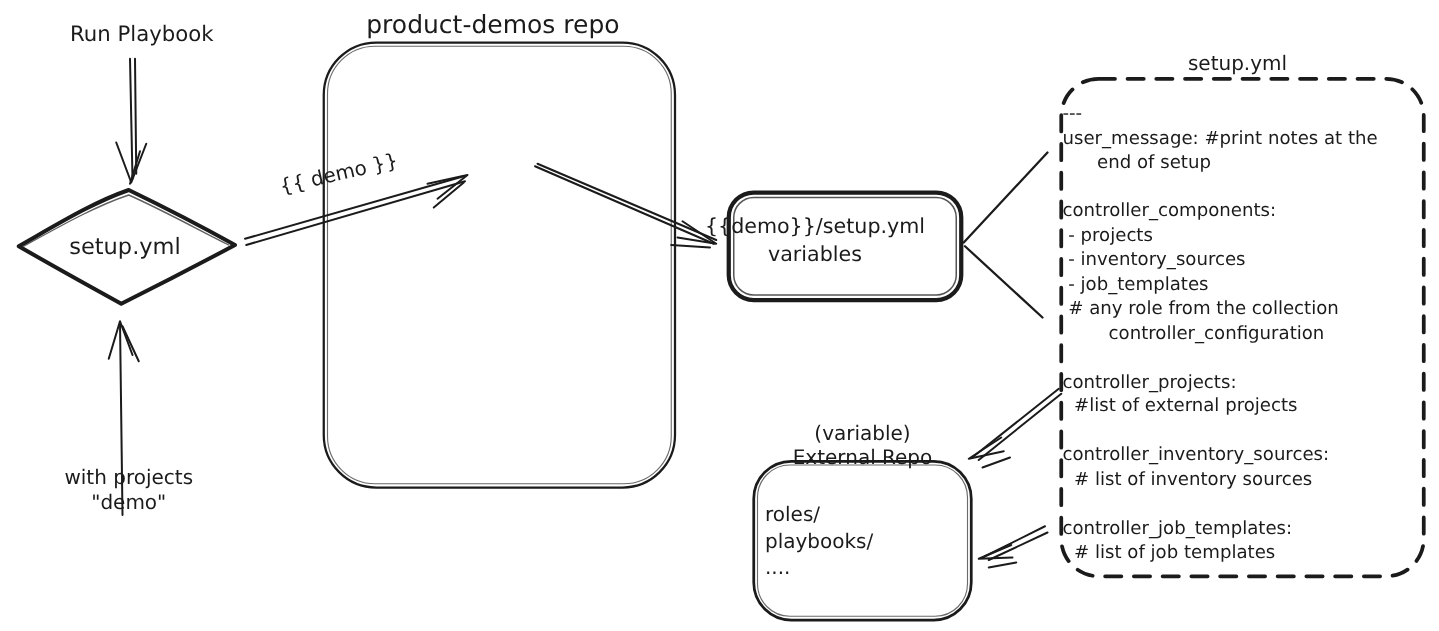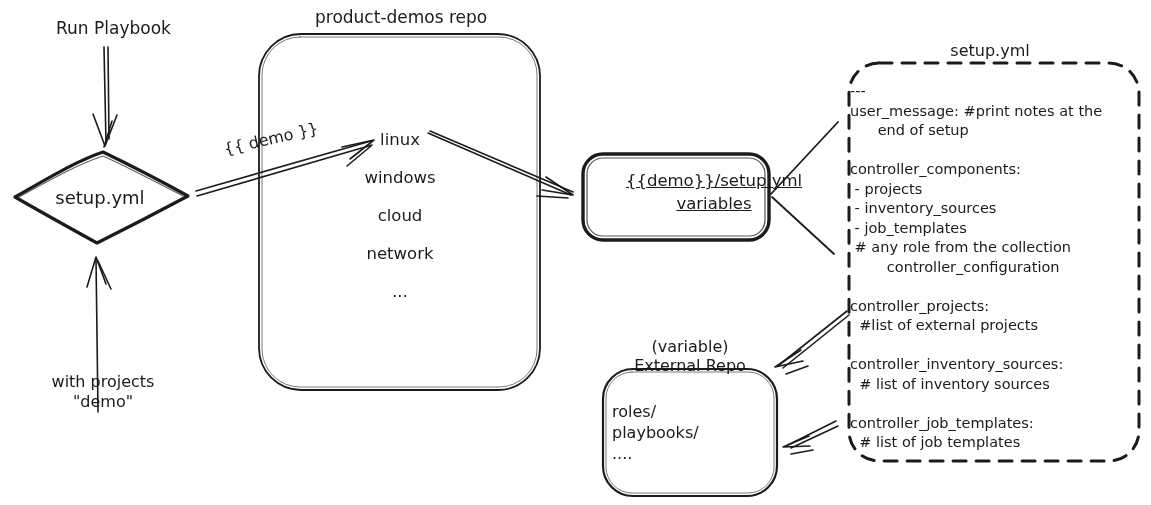--- a/index.html
+++ b/index.html
@@ -7,24 +7,24 @@
     position:relative; width:1151px; height:505px; background:#ffffff;
     font-family:"DejaVu Sans", sans-serif; color:#1b1b1b; overflow:hidden;padding-left:26px;
   }
   .canvas svg.overlay { position:absolute; left:0; top:0; z-index:0; }
   .label { position:absolute; z-index:2; white-space:nowrap; }
 
   .run-playbook   { left:56px;  top:18px;  width:112px; text-align:center; font-size:17px; }
   .with-variable  { left:38px;  top:372px; width:130px; text-align:center; font-size:16px; line-height:20px; }
   .diamond-label  { left:40px;  top:187px; width:120px; text-align:center; font-size:18px; }
   .demo-arrow-lbl { left:224px; top:140px; font-size:16px; transform:rotate(-13deg); transform-origin:left center; }
-  .repo-title     { left:315px; top:7px;   width:200px; text-align:left; font-size:17px; }
+  .repo-title     { left:293px; top:7px;   width:200px; text-align:right; font-size:20px; }
   .repo-items     { left:328px; top:121px; width:144px; text-align:center; font-size:16.5px; }
   .repo-items div { line-height:38px; }
-  .vars-label     { left:618px; top:169px; width:192px; text-align:center; font-size:16.5px; line-height:23px;text-decoration:underline; }
+  .vars-label     { left:556px; top:169px; width:192px; text-align:center; font-size:16.5px; line-height:23px; }
   .setup-title    { left:918px; top:41px;  width:144px; text-align:center; font-size:16px; }
   .yaml-block     { left:850px; top:82px;  font-size:14.5px; line-height:19.5px; }
   .yaml-block div { white-space:pre; min-height:19.5px; }
   .ext-label      { left:608px; top:337px; width:164px; text-align:center; font-size:16px; line-height:19px; }
   .ext-contents   { left:612px; top:401px; font-size:16px; }
   .ext-contents div { line-height:21px; }
 </style>
 </head>
 <body>
 
@@ -109,27 +109,20 @@
     <div>with projects</div>
     <div>"demo"</div>
   </div>
 
   <div class="label diamond-label">setup.yml</div>
 
   <div class="label demo-arrow-lbl">{{ demo }}</div>
 
   <div class="label repo-title">product-demos repo</div>
 
-  <div class="label repo-items">
-      <div>linux</div>
-      <div>windows</div>
-      <div>cloud</div>
-      <div>network</div>
-      <div>...</div>
-    </div>
 
   <div class="label vars-label">
     <div>{{demo}}/setup.yml</div>
     <div>variables</div>
   </div>
 
   <div class="label setup-title">setup.yml</div>
 
   <div class="label yaml-block">
       <div>---</div>

